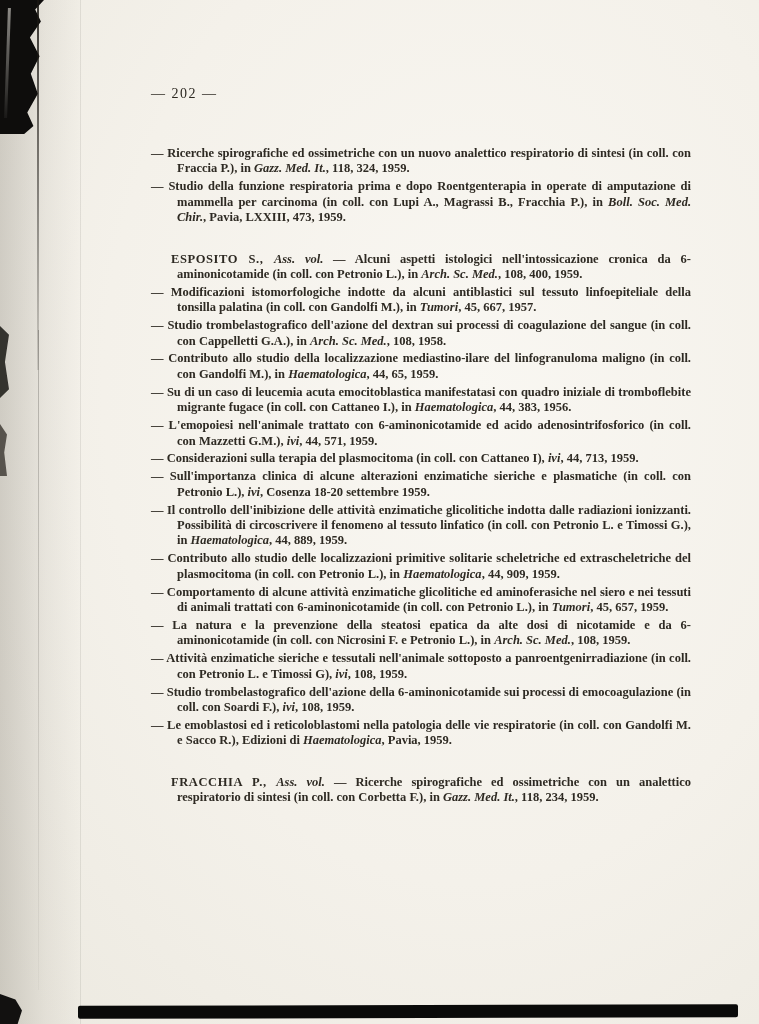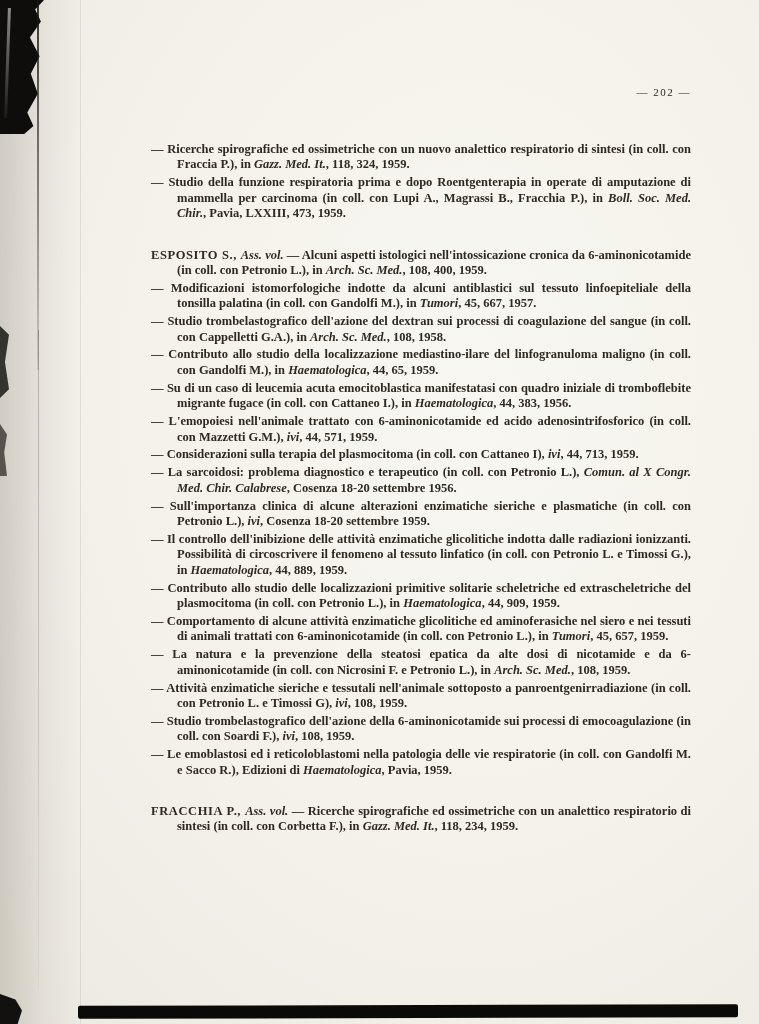--- a/index.html
+++ b/index.html
@@ -59,39 +59,39 @@
   .blob-bottomleft {
     position: absolute; left: 0; bottom: 0; width: 22px; height: 30px;
     background: #121110;
     clip-path: polygon(0 0, 70% 18%, 100% 55%, 80% 100%, 0 100%);
   }
   
   .content {
     position: absolute; left: 151px; top: 86px; width: 540px;
   }
   .page-number {
-    text-align: right;
-    font-size: 11px;
+    text-align: left;
+    font-size: 14px;
     letter-spacing: 1.5px;
     color: #2b2720;
     margin: 0 0 44px 0;
   }
   .bibliography { }
   .entry {
     font-size: 12.5px;
     line-height: 15.4px;
     text-align: justify;
     margin: 0 0 2.5px 0;
     padding-left: 26px;
     text-indent: -26px;
     color: #2e2a23;
     font-weight: bold;
   }
   .entry.gap { margin-top: 26px; }
-  .entry .author-name { letter-spacing: 0.6px; }
+  .entry .author-name { letter-spacing: 0.6px; margin-left: 20px; }
   .entry i { font-style: italic; }
 </style>
 </head>
 <body>
 
 <div class="scan-page">
 
   <div class="gutter-shadow"></div>
   <div class="gutter-line"></div>
 
@@ -110,21 +110,20 @@
     <div class="bibliography">
         <p class="entry"><span>— Ricerche spirografiche ed ossimetriche con un nuovo analettico respiratorio di sintesi (in coll. con Fraccia P.), in </span><i>Gazz. Med. It.</i><span>, 118, 324, 1959.</span></p>
         <p class="entry"><span>— Studio della funzione respiratoria prima e dopo Roentgenterapia in operate di amputazione di mammella per carcinoma (in coll. con Lupi A., Magrassi B., Fracchia P.), in </span><i>Boll. Soc. Med. Chir.</i><span>, Pavia, LXXIII, 473, 1959.</span></p>
         <p class="entry gap author"><span class="author-name">ESPOSITO S., </span><i>Ass. vol.</i><span> — Alcuni aspetti istologici nell'intossicazione cronica da 6-aminonicotamide (in coll. con Petronio L.), in </span><i>Arch. Sc. Med.</i><span>, 108, 400, 1959.</span></p>
         <p class="entry"><span>— Modificazioni istomorfologiche indotte da alcuni antiblastici sul tessuto linfoepiteliale della tonsilla palatina (in coll. con Gandolfi M.), in </span><i>Tumori</i><span>, 45, 667, 1957.</span></p>
         <p class="entry"><span>— Studio trombelastografico dell'azione del dextran sui processi di coagulazione del sangue (in coll. con Cappelletti G.A.), in </span><i>Arch. Sc. Med.</i><span>, 108, 1958.</span></p>
         <p class="entry"><span>— Contributo allo studio della localizzazione mediastino-ilare del linfogranuloma maligno (in coll. con Gandolfi M.), in </span><i>Haematologica</i><span>, 44, 65, 1959.</span></p>
         <p class="entry"><span>— Su di un caso di leucemia acuta emocitoblastica manifestatasi con quadro iniziale di tromboflebite migrante fugace (in coll. con Cattaneo I.), in </span><i>Haematologica</i><span>, 44, 383, 1956.</span></p>
         <p class="entry"><span>— L'emopoiesi nell'animale trattato con 6-aminonicotamide ed acido adenosintrifosforico (in coll. con Mazzetti G.M.), </span><i>ivi</i><span>, 44, 571, 1959.</span></p>
         <p class="entry"><span>— Considerazioni sulla terapia del plasmocitoma (in coll. con Cattaneo I), </span><i>ivi</i><span>, 44, 713, 1959.</span></p>
-        <p class="entry"><span>— La sarcoidosi: problema diagnostico e terapeutico (in coll. con Petronio L.), </span><i>Comun. al X Congr. Med. Chir. Calabrese</i><span>, Cosenza 18-20 settembre 1956.</span></p>
         <p class="entry"><span>— Sull'importanza clinica di alcune alterazioni enzimatiche sieriche e plasmatiche (in coll. con Petronio L.), </span><i>ivi</i><span>, Cosenza 18-20 settembre 1959.</span></p>
         <p class="entry"><span>— Il controllo dell'inibizione delle attività enzimatiche glicolitiche indotta dalle radiazioni ionizzanti. Possibilità di circoscrivere il fenomeno al tessuto linfatico (in coll. con Petronio L. e Timossi G.), in </span><i>Haematologica</i><span>, 44, 889, 1959.</span></p>
         <p class="entry"><span>— Contributo allo studio delle localizzazioni primitive solitarie scheletriche ed extrascheletriche del plasmocitoma (in coll. con Petronio L.), in </span><i>Haematologica</i><span>, 44, 909, 1959.</span></p>
         <p class="entry"><span>— Comportamento di alcune attività enzimatiche glicolitiche ed aminoferasiche nel siero e nei tessuti di animali trattati con 6-aminonicotamide (in coll. con Petronio L.), in </span><i>Tumori</i><span>, 45, 657, 1959.</span></p>
         <p class="entry"><span>— La natura e la prevenzione della steatosi epatica da alte dosi di nicotamide e da 6-aminonicotamide (in coll. con Nicrosini F. e Petronio L.), in </span><i>Arch. Sc. Med.</i><span>, 108, 1959.</span></p>
         <p class="entry"><span>— Attività enzimatiche sieriche e tessutali nell'animale sottoposto a panroentgenirradiazione (in coll. con Petronio L. e Timossi G), </span><i>ivi</i><span>, 108, 1959.</span></p>
         <p class="entry"><span>— Studio trombelastografico dell'azione della 6-aminonicotamide sui processi di emocoagulazione (in coll. con Soardi F.), </span><i>ivi</i><span>, 108, 1959.</span></p>
         <p class="entry"><span>— Le emoblastosi ed i reticoloblastomi nella patologia delle vie respiratorie (in coll. con Gandolfi M. e Sacco R.), Edizioni di </span><i>Haematologica</i><span>, Pavia, 1959.</span></p>
         <p class="entry gap author"><span class="author-name">FRACCHIA P., </span><i>Ass. vol.</i><span> — Ricerche spirografiche ed ossimetriche con un analettico respiratorio di sintesi (in coll. con Corbetta F.), in </span><i>Gazz. Med. It.</i><span>, 118, 234, 1959.</span></p>
       </div>

